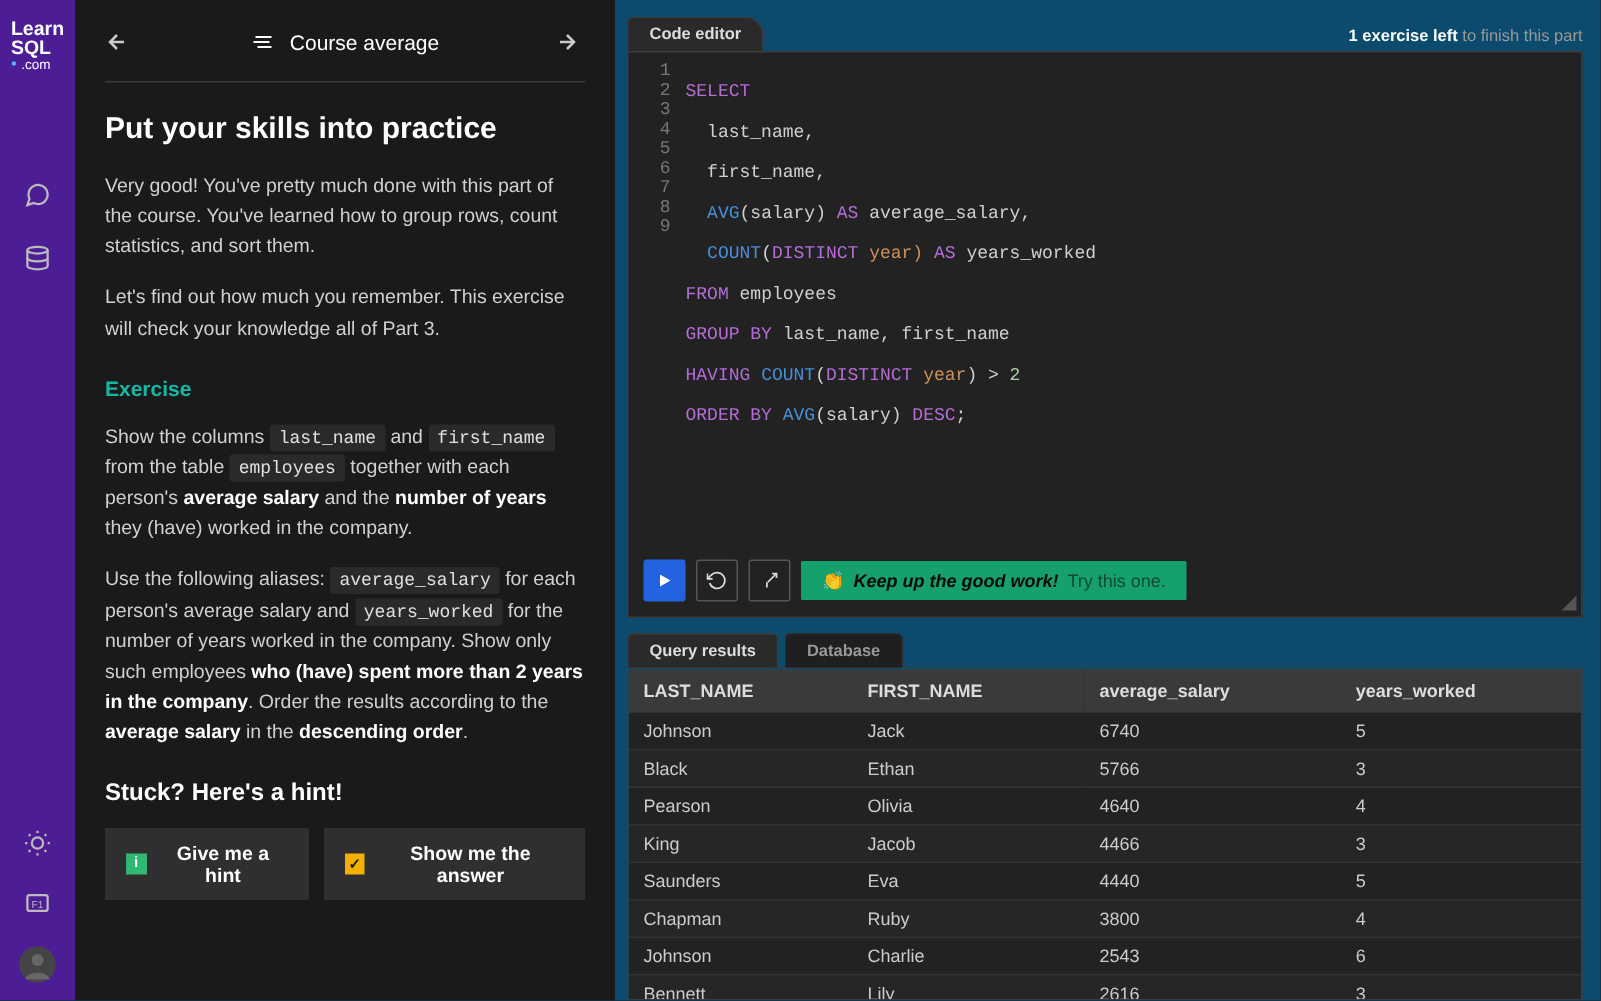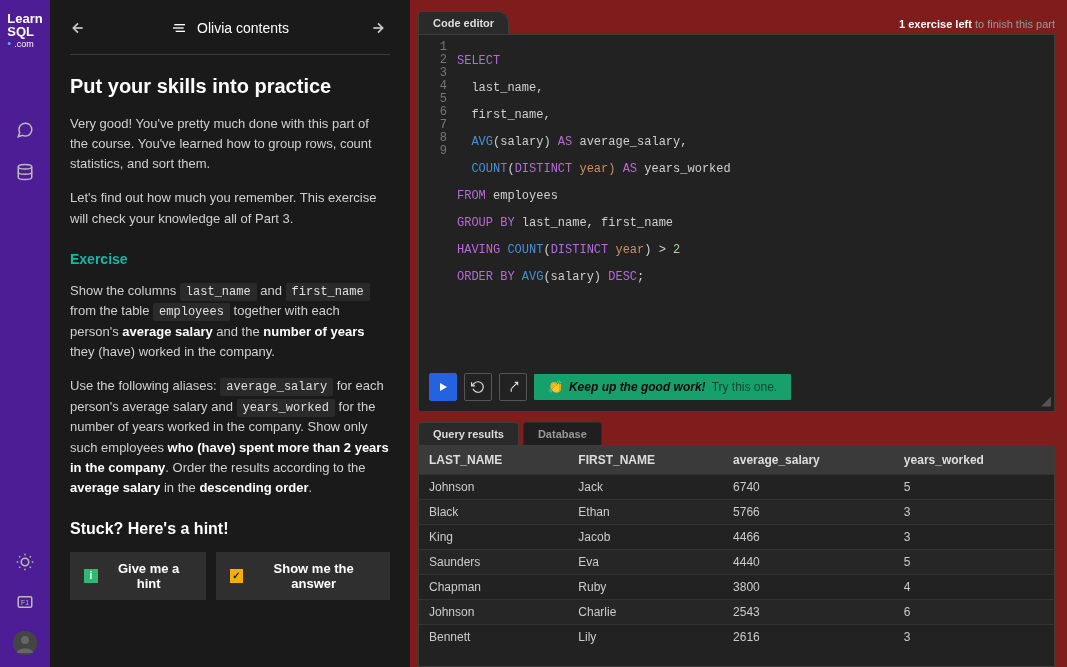--- a/index.html
+++ b/index.html
@@ -60,21 +60,21 @@
 .hint-btn {
   display:flex; align-items:center; gap:8px;
   background:#2f2f2f; border:none; color:#fff;
   padding:9px 14px; font-size:13px; font-weight:600; cursor:pointer;
 }
 .hint-btn .ico { width:14px; height:14px; display:inline-flex; align-items:center; justify-content:center;}
 .hint-btn .ico.green { background:#2eb872; color:#fff; font-size:10px; font-weight:900;}
 .hint-btn .ico.yellow { background:#f2b100; color:#1a1a1a; font-size:10px; font-weight:900;}
 
 
-.panel-right { flex:1; display:flex; flex-direction:column; background:#7f1d1d; padding:8px 12px 0 8px; overflow:hidden; }
+.panel-right { flex:1; display:flex; flex-direction:column; background:#0c4a6e; padding:8px 12px 0 8px; overflow:hidden; }
 
 
 .editor-head { display:flex; align-items:flex-end; justify-content:space-between; height:26px; }
 .tab {
   background:#2a2a2a; border:1px solid #3c3c3c; border-bottom:none;
   padding:5px 14px; font-size:11px; color:#ddd; font-weight:600;
   border-top-left-radius:4px; border-top-right-radius:12px;
   position:relative; z-index:2;
 }
 .tab.sub { border-top-right-radius:4px; }
@@ -189,21 +189,21 @@
           <line x1="19" y1="12" x2="5" y2="12"></line>
           <polyline points="12 19 5 12 12 5"></polyline>
         </svg>
     </span>
     <span class="title-area">
       <svg width="16" height="16" viewBox="0 0 24 24" fill="none" stroke="currentColor" stroke-width="2">
           <line x1="5" y1="7" x2="21" y2="7"></line>
           <line x1="3" y1="12" x2="19" y2="12"></line>
           <line x1="7" y1="17" x2="21" y2="17"></line>
         </svg>
-      <span>Olivia contents</span>
+      <span>Course average</span>
     </span>
     <span class="nav-arrow">
       <svg width="16" height="16" viewBox="0 0 24 24" fill="none" stroke="currentColor" stroke-width="2.5">
           <line x1="5" y1="12" x2="19" y2="12"></line>
           <polyline points="12 5 19 12 12 19"></polyline>
         </svg>
     </span>
   </div>
 
   <h1>Put your skills into practice</h1>
@@ -319,20 +319,26 @@
             <td>6740</td>
             <td>5</td>
           </tr>
           <tr>
             <td>Black</td>
             <td>Ethan</td>
             <td>5766</td>
             <td>3</td>
           </tr>
           <tr>
+            <td>Pearson</td>
+            <td>Olivia</td>
+            <td>4640</td>
+            <td>4</td>
+          </tr>
+          <tr>
             <td>King</td>
             <td>Jacob</td>
             <td>4466</td>
             <td>3</td>
           </tr>
           <tr>
             <td>Saunders</td>
             <td>Eva</td>
             <td>4440</td>
             <td>5</td>

